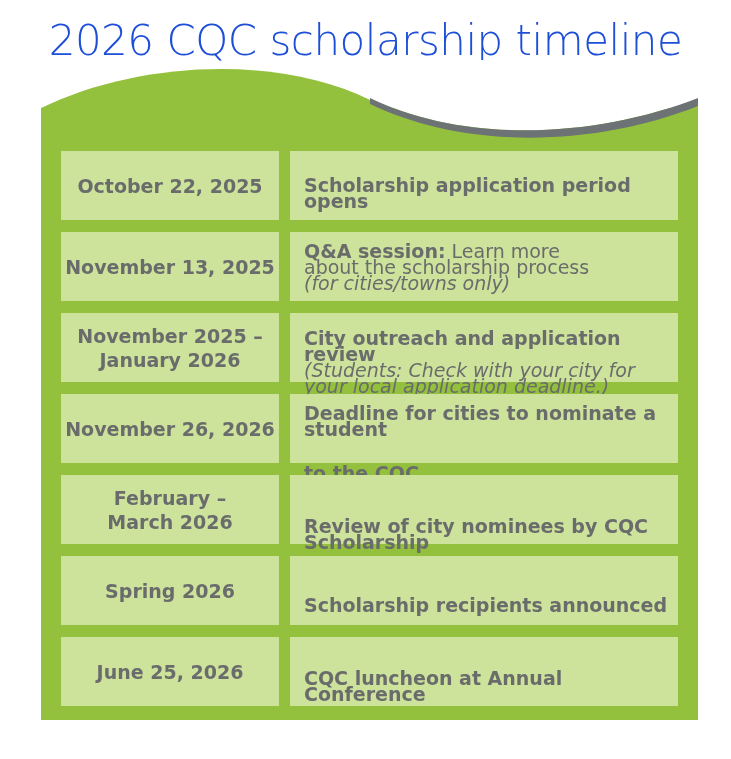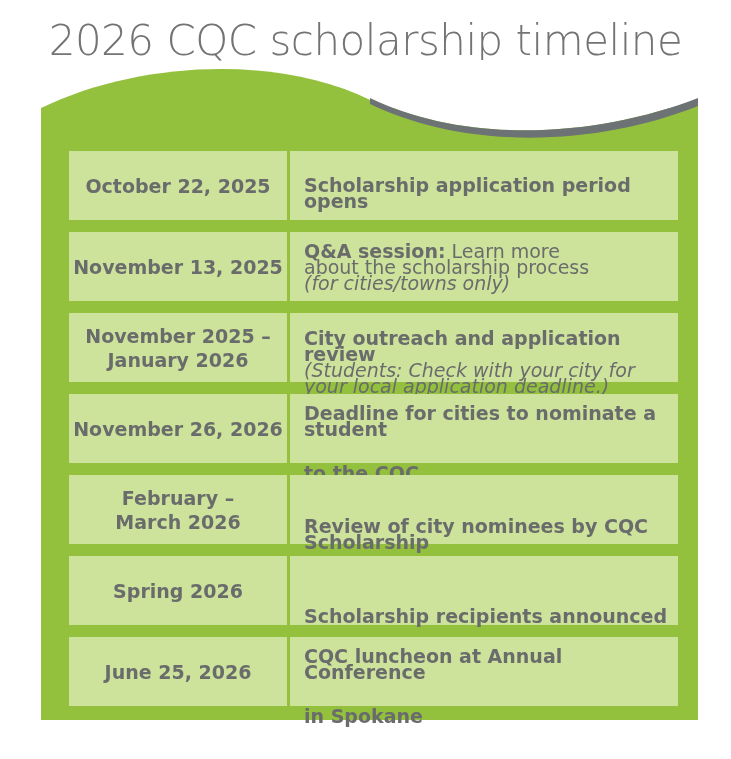--- a/index.html
+++ b/index.html
@@ -1,21 +1,21 @@
 <!DOCTYPE html>
 <html><head>
 <meta charset="utf-8">
 <style>
   html,body{margin:0;padding:0;background:#ffffff;}
   body{width:731px;height:759px;position:relative;overflow:hidden;font-family:"DejaVu Sans","Liberation Sans",sans-serif;}
-  .title{position:absolute;left:0;top:14px;width:731px;text-align:center;font-family:"DejaVu Sans",sans-serif;font-weight:300;font-size:42px;letter-spacing:-0.5px;color:#737373;line-height:54px;}
+  .title{position:absolute;left:0;top:14px;width:731px;text-align:center;font-family:"DejaVu Sans",sans-serif;font-weight:300;font-size:42px;letter-spacing:-0.5px;color:#1d4ed8;line-height:54px;}
   .wave{position:absolute;left:0;top:0;}
   .panel{position:absolute;left:41px;top:108px;width:657px;height:612px;background:#93c13d;}
   .row{position:absolute;left:61px;height:69px;}
-  .date{position:absolute;left:8px;top:0;width:218px;height:69px;background:#cde39b;display:flex;align-items:center;justify-content:center;text-align:center;font-weight:bold;font-size:19px;line-height:24px;color:#6a6c6c;}
+  .date{position:absolute;left:0;top:0;width:218px;height:69px;background:#cde39b;display:flex;align-items:center;justify-content:center;text-align:center;font-weight:bold;font-size:19px;line-height:24px;color:#6a6c6c;}
   .desc{position:absolute;left:229px;top:0;width:388px;height:69px;background:#cde39b;display:flex;flex-direction:column;justify-content:center;padding-left:14px;box-sizing:border-box;font-size:19px;line-height:16px;color:#6a6c6c;}
   .desc .b{font-weight:bold;margin-top:28px;}
   .desc .i{font-style:italic;font-weight:normal;}
   .desc .n{font-weight:normal;}
   .top{justify-content:flex-start;padding-top:13px;}
 </style>
 </head>
 <body>
 
 <div class="title">2026 CQC scholarship timeline</div>
@@ -71,24 +71,23 @@
     <span>February –</span>
     <span>March 2026</span>
   </div>
   <div class="desc" style="justify-content:flex-start;padding-top:15px">
     <span class="b">Review of city nominees by CQC Scholarship</span>
   </div>
 </div>
 
 <div class="row" style="top:556px">
   <div class="date">Spring 2026</div>
-  <div class="desc" style="justify-content:flex-start;padding-top:24px">
+  <div class="desc" style="justify-content:center;">
     <span class="b">Scholarship recipients announced</span>
   </div>
 </div>
 
 <div class="row" style="top:637px">
   <div class="date">June 25, 2026</div>
   <div class="desc">
     <span class="b">CQC luncheon at Annual Conference</span>
-    <span class="b">in Spokane</span>
   </div>
 </div>
 
 </body></html>

